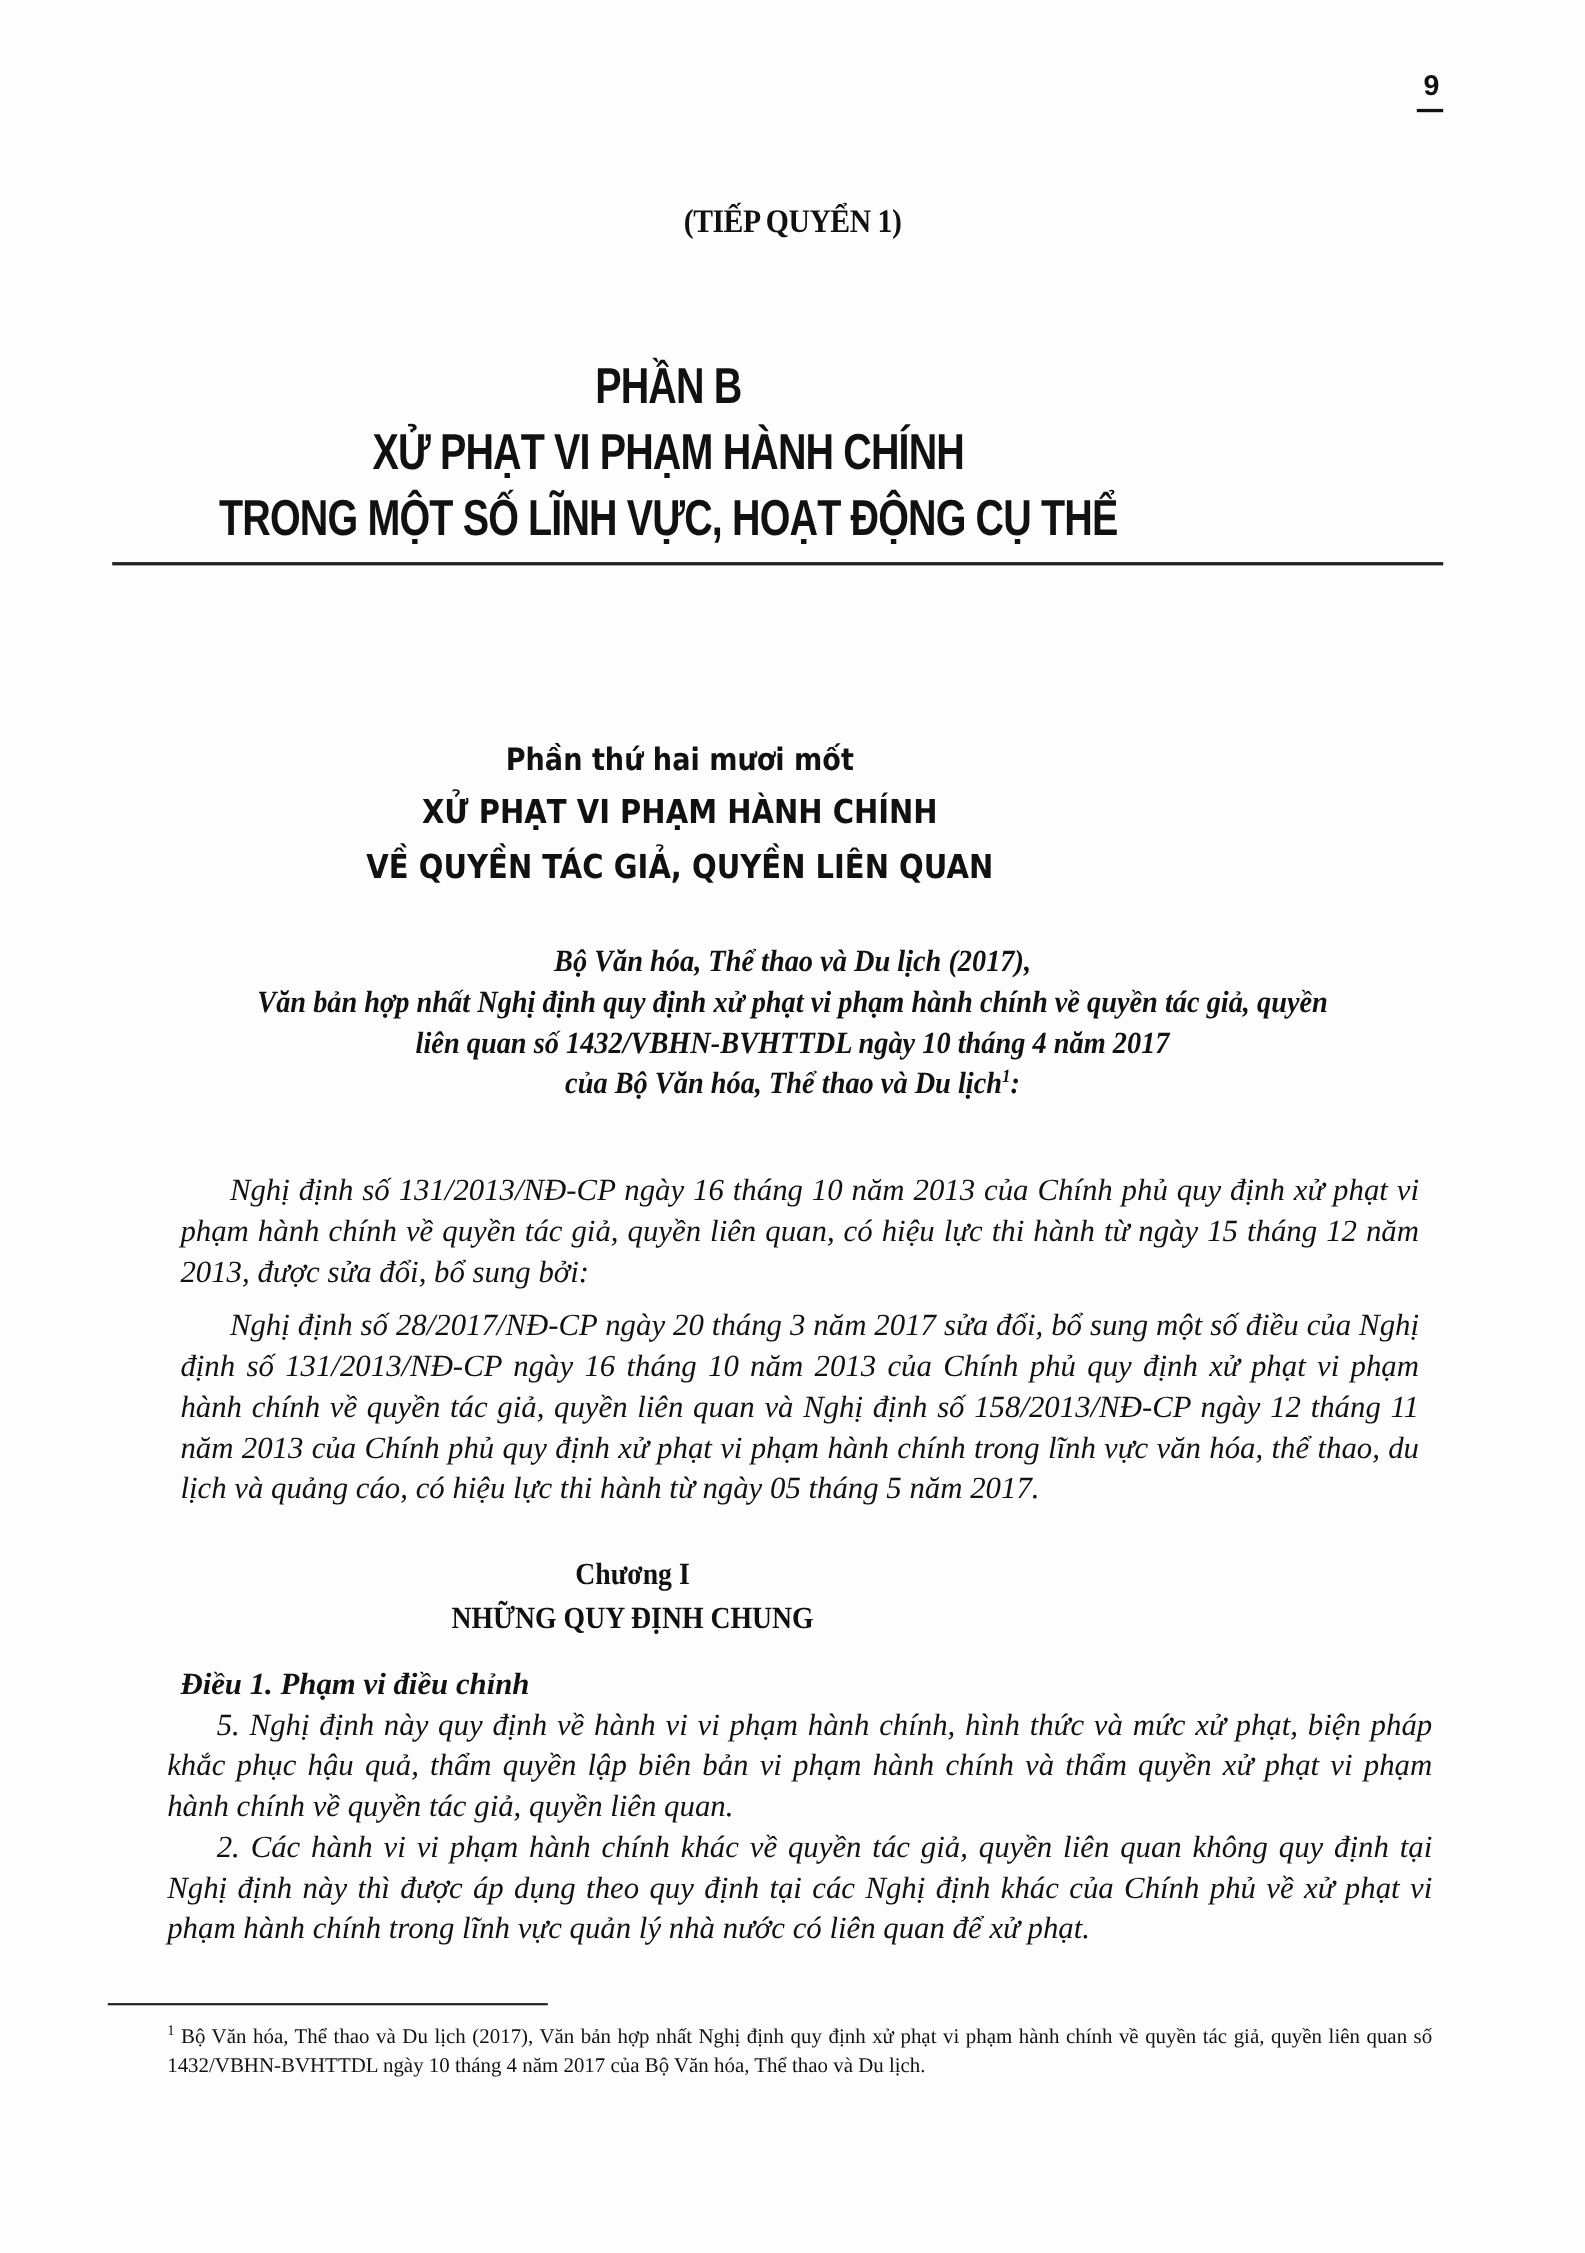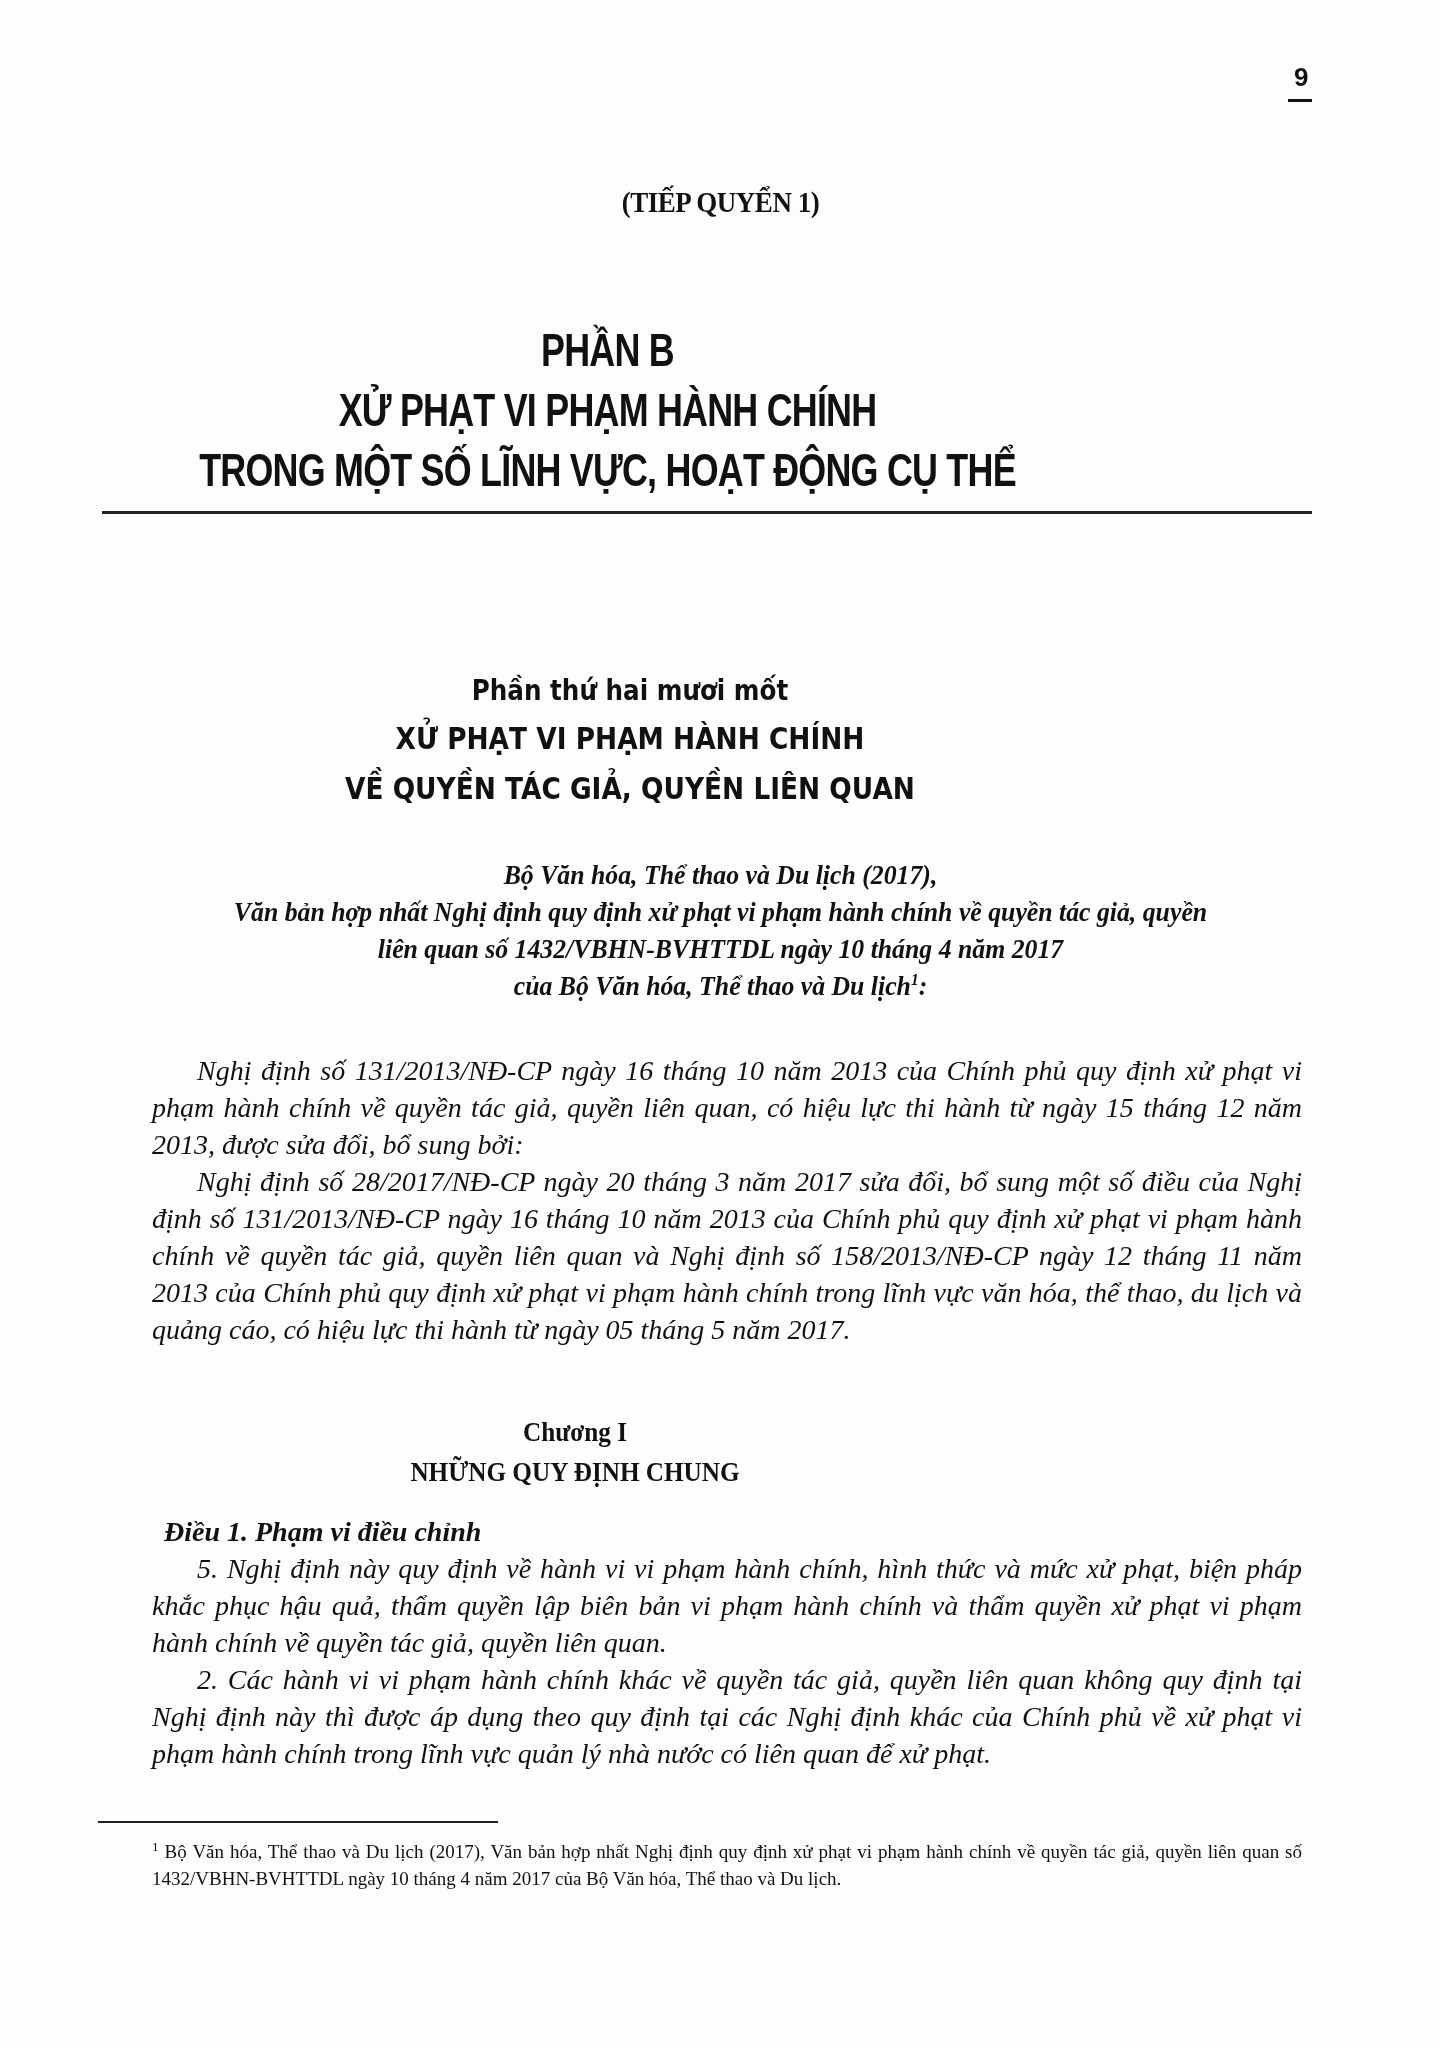--- a/index.html
+++ b/index.html
@@ -26,36 +26,36 @@
       position: absolute; left: 0; width: 1215px; top: 320px; text-align: center;
     }
     .part-line {
       font-family: "Liberation Sans", sans-serif; font-weight: bold; font-size: 46px;
       line-height: 60px; letter-spacing: -1px; transform: scaleX(0.78); display: block;
     }
     .part-rule {
       position: absolute; left: 102px; width: 1210px; top: 511px; height: 3px; background: #222;
     }
     .section-block {
-      position: absolute; left: 16px; width: 1228px; top: 668px; text-align: center;
+      position: absolute; left: 4px; width: 1228px; top: 668px; text-align: center;
       font-family: "DejaVu Sans", sans-serif; font-weight: bold;
     }
     .section-sub { font-size: 28px; line-height: 46px; display:block; transform: scaleX(0.88); }
     .section-title { font-size: 30px; line-height: 50px; display:block; transform: scaleX(0.88); }
     .intro {
       position: absolute; left: 0; width: 1441px; top: 856px; text-align: center;
       font-style: italic; font-weight: bold; font-size: 28px; line-height: 37px;
     }
     .intro span { display:block; transform: scaleX(0.92); }
     sup { font-size: 60%; vertical-align: super; line-height: 0; }
     .body-text {
       position: absolute; left: 152px; width: 1150px; top: 1052px;
       font-style: italic; font-size: 28px; line-height: 37px; text-align: justify;
     }
-    .body-text p { margin: 0; text-indent: 45px; }
+    .body-text p { margin: 12px; text-indent: 45px; }
     .chapter {
       position: absolute; left: 0; width: 1150px; top: 1412px; text-align: center;
       font-weight: bold; font-size: 28px; line-height: 40px;
     }
     .chapter span { display: block; transform: scaleX(0.9); }
     .article {
       position: absolute; left: 152px; width: 1150px; top: 1513px;
       font-style: italic; font-size: 28px; line-height: 37px; text-align: justify;
     }
     .article .article-title { font-weight: bold; margin: 0 0 0 12px; }

